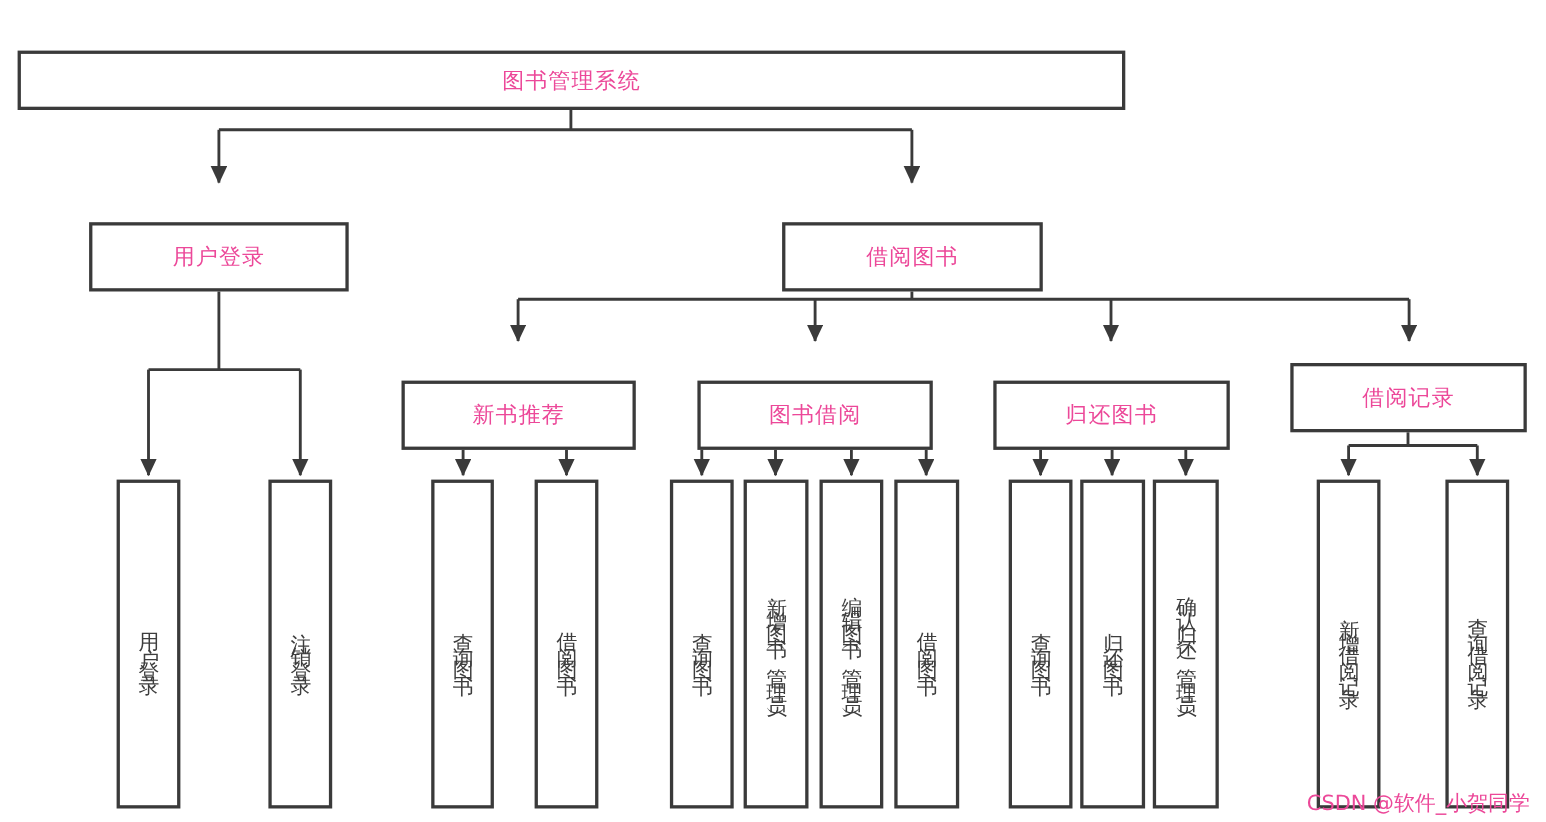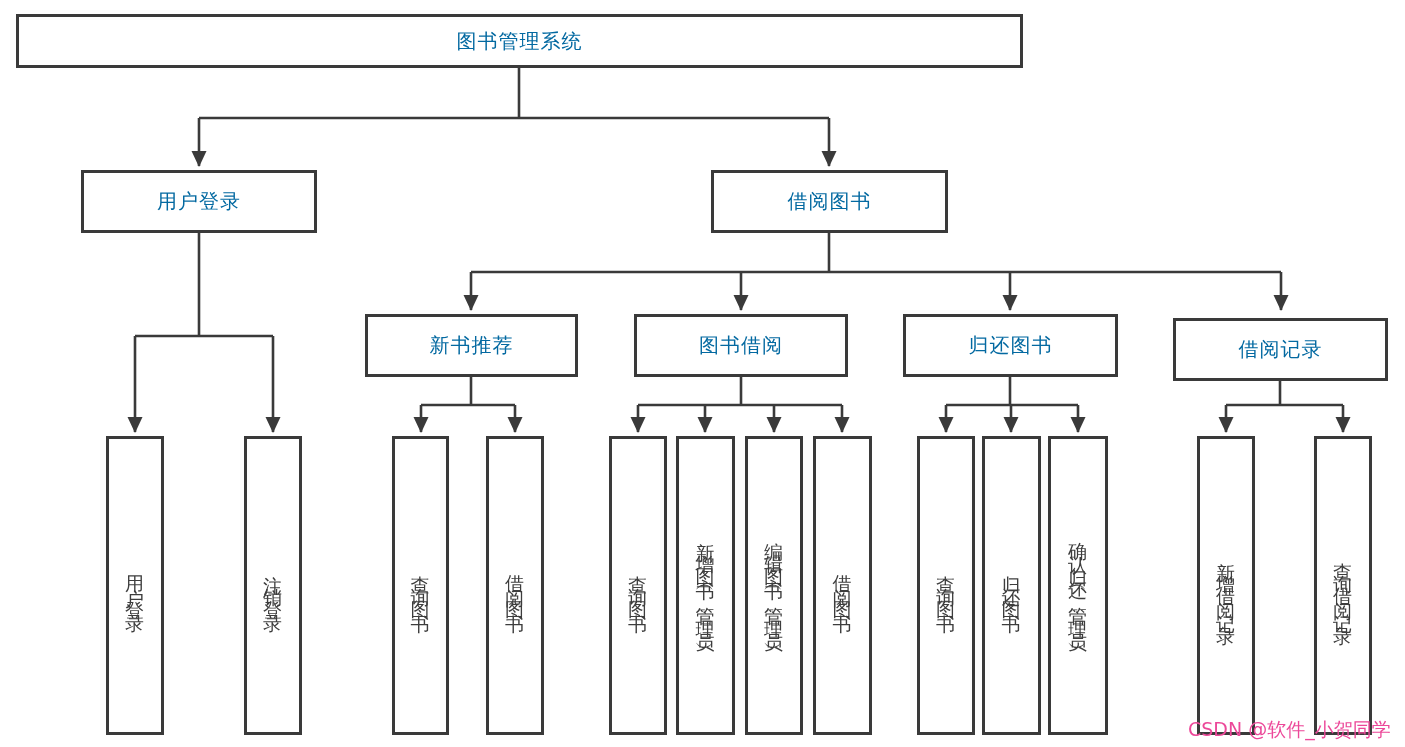--- a/index.html
+++ b/index.html
@@ -29,21 +29,22 @@
     border: 3px solid #3a3a3a;
     background: #ffffff;
     display: flex;
     align-items: center;
     justify-content: center;
     text-align: center;
   }
   .node.h-label {
     font-size: 20px;
     letter-spacing: 1px;
-    color: #0369a1;
+    color: #ec4899;
+    margin-top: 32px;
   }
   .node.leaf span {
     writing-mode: vertical-rl;
     text-orientation: mixed;
     font-size: 19px;
     letter-spacing: 13px;
     color: #3d3d3d;
     line-height: 1;
   }
   .watermark {
@@ -135,21 +136,21 @@
 
   <div class="node h-label" style="left:634px;top:314px;width:214px;height:63px">
     <span>图书借阅</span>
   </div>
   <div class="node h-label" style="left:365px;top:314px;width:213px;height:63px">
     <span>新书推荐</span>
   </div>
   <div class="node h-label" style="left:903px;top:314px;width:215px;height:63px">
     <span>归还图书</span>
   </div>
-  <div class="node h-label" style="left:1173px;top:318px;width:215px;height:63px">
+  <div class="node h-label" style="left:1173px;top:298px;width:215px;height:63px">
     <span>借阅记录</span>
   </div>
 
   <div class="node leaf" style="left:106px;top:436px;width:58px;height:299px">
     <span>用户登录</span>
   </div>
   <div class="node leaf" style="left:244px;top:436px;width:58px;height:299px">
     <span>注销登录</span>
   </div>
 

